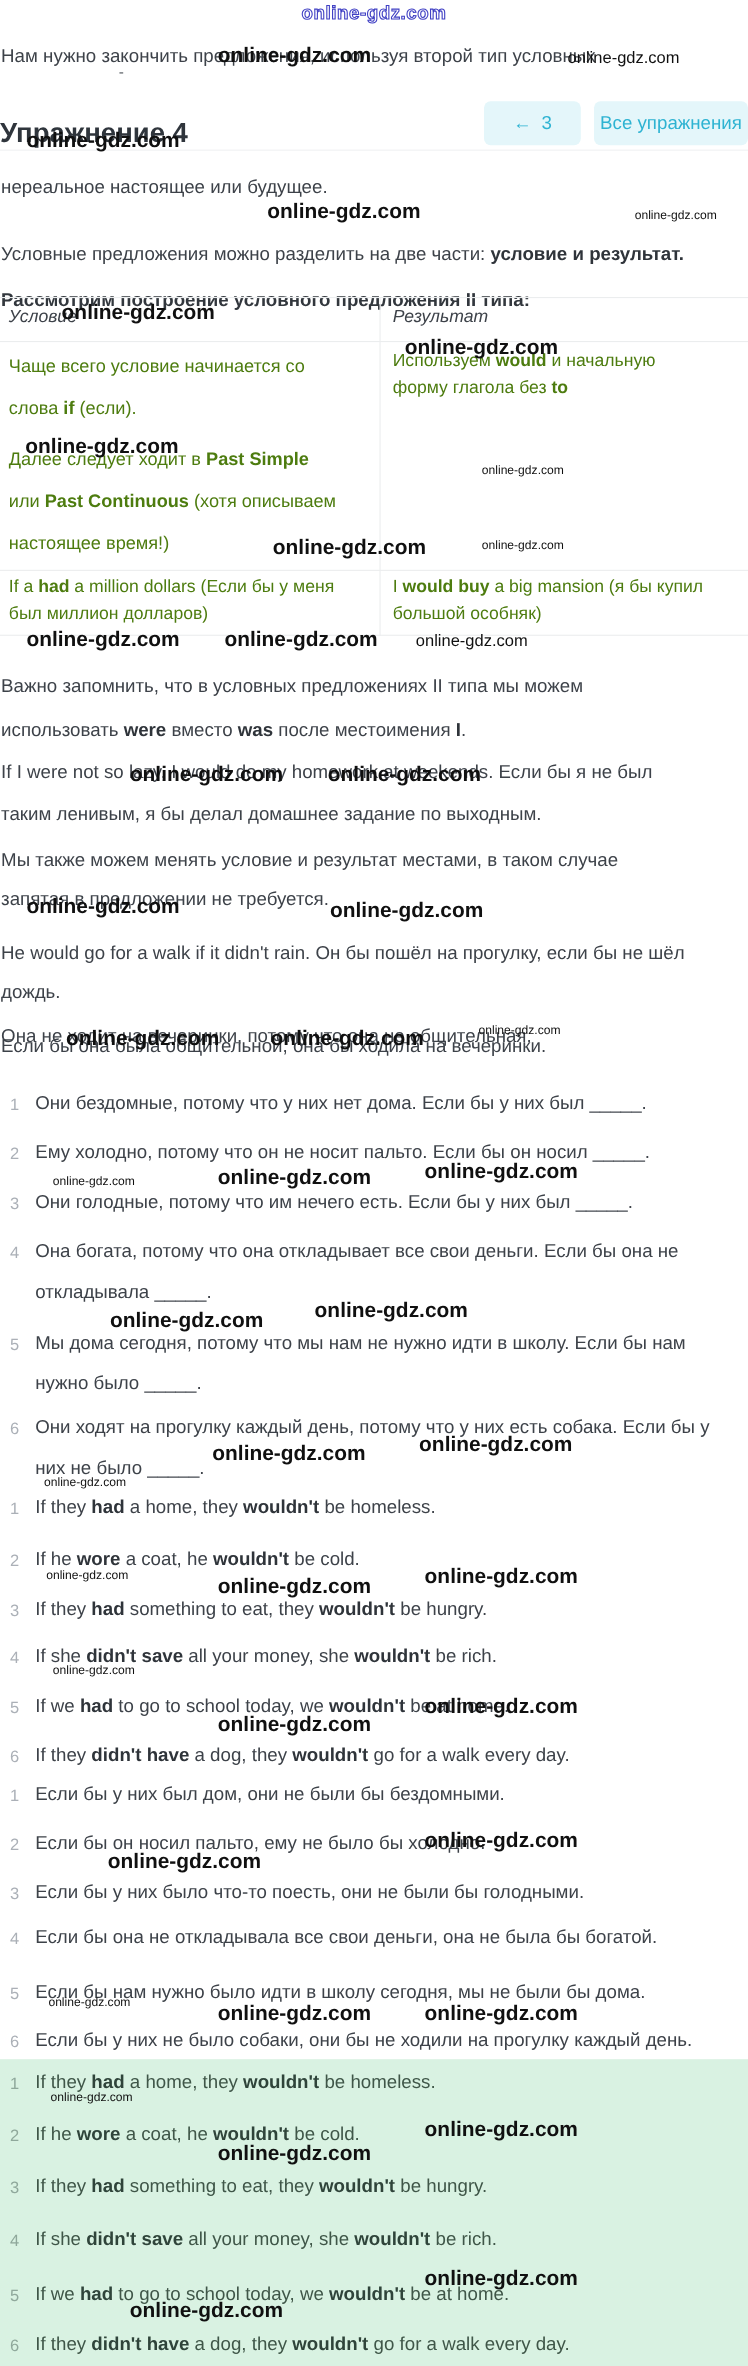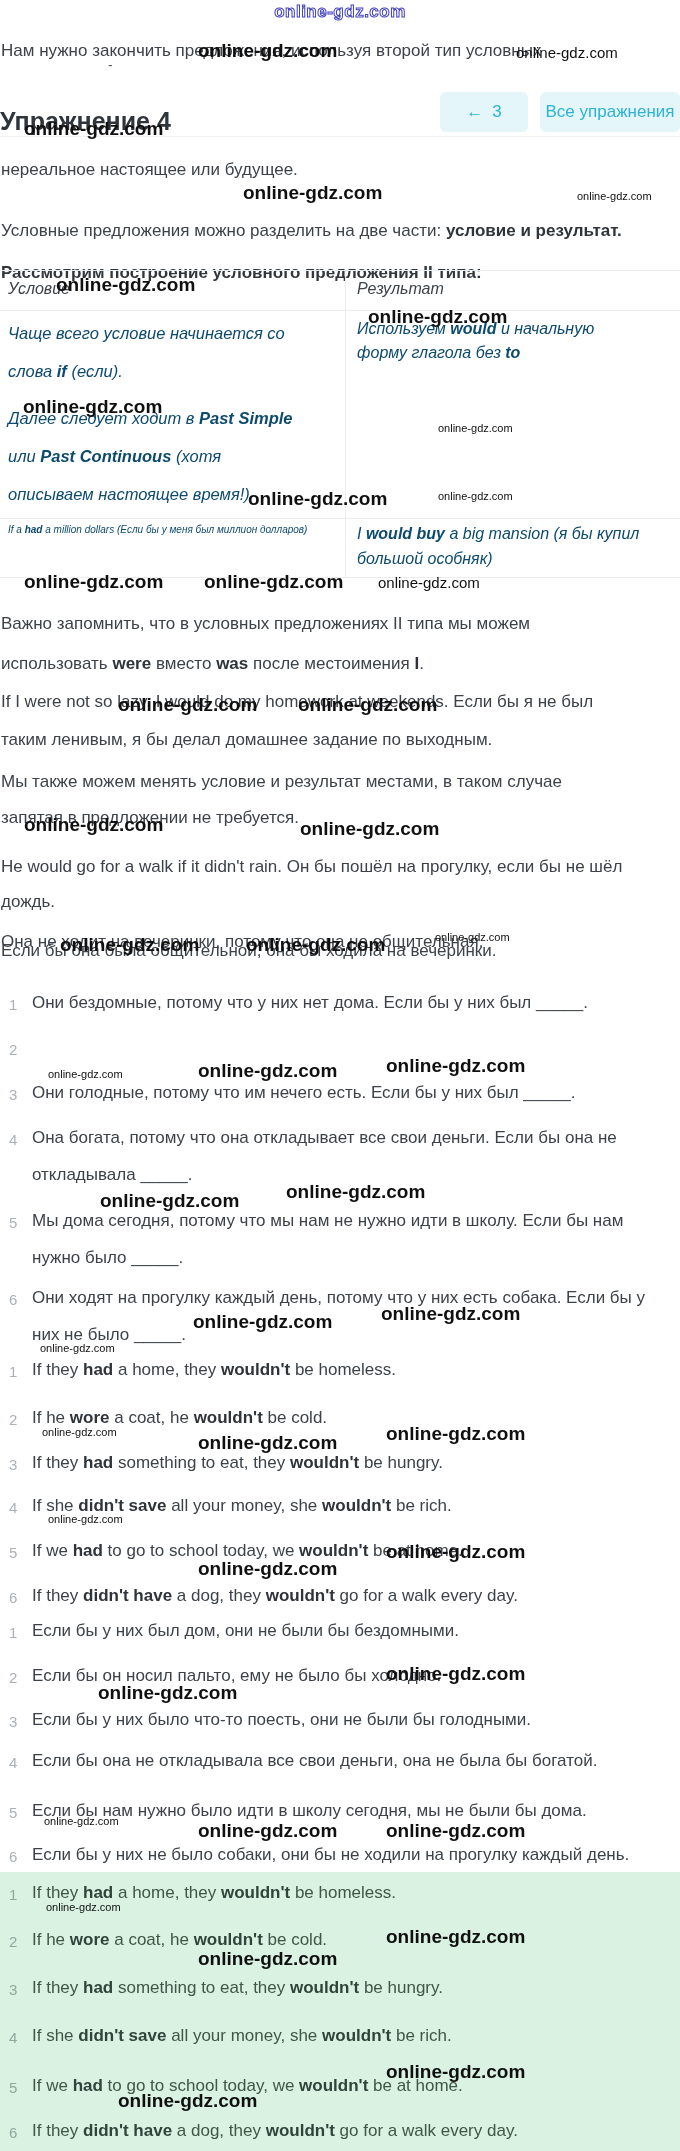--- a/index.html
+++ b/index.html
@@ -30,25 +30,25 @@
 
   
   .tbl { position:absolute; top:270px; left:0; width:680px; height:308px; z-index:2; }
   .tbl .ln { position:absolute; background:#ebedee; }
   .ln-top { left:0; width:680px; top:0; height:1px; }
   .ln-h   { left:0; width:680px; top:40px; height:1px; }
   .ln-r2  { left:0; width:680px; top:248px; height:1px; }
   .ln-bot { left:0; width:680px; top:307px; height:1px; }
   .ln-col { left:345px; top:0; width:1px; height:308px; }
   .tbl-h { position:absolute; top:10px; font-style:italic; font-size:16px; color:#3d4249; }
-  .tbl-p { position:absolute; color:#0c4a6e;font-style:italic; }
+  .tbl-p { position:absolute; color:#4d7c0f; }
   .cell-c1 { left:8px; top:45px; width:285px; font-size:16.5px; line-height:2.3; }
   .cell-c2 { left:8px; top:130px; width:300px; font-size:16.5px; line-height:2.3; }
   .cell-r1 { left:357px; top:47px; width:272px; font-size:16px; line-height:1.5; }
-  .cell-c3 { left:8px; top:252px; width:320px; font-size:10px; line-height:1.55; }
+  .cell-c3 { left:8px; top:252px; width:320px; font-size:16px; line-height:1.55; }
   .cell-r3 { left:357px; top:252px; width:285px; font-size:16px; line-height:1.55; }
 
   
   .item { position:absolute; left:0; box-sizing:border-box; padding-left:32px; width:676px;
           font-size:17px; line-height:2.15; color:#3d4249; z-index:2; }
   .item .num { position:absolute; left:9px; top:4px; font-size:15px; color:#abb0b7; }
   .item-green { color:#3f5648; }
   .item-green .num { color:#8fa89b; }
   .item-green b { color:#2f443a; }
 
@@ -137,21 +137,21 @@
   </div>
 
   <p class="para" style="top:587px;width:600px;line-height:2.35"><span>Важно запомнить, что в условных предложениях II типа мы можем использовать </span><b>were</b><span> вместо </span><b>was</b><span> после местоимения </span><b>I</b><span>.</span></p>
   <p class="para" style="top:666px;width:630px;line-height:2.25">If I were not so lazy, I would do my homework at weekends. Если бы я не был таким ленивым, я бы делал домашнее задание по выходным.</p>
   <p class="para" style="top:747px;width:625px">Мы также можем менять условие и результат местами, в таком случае запятая в предложении не требуется.</p>
   <p class="para" style="top:833px;width:660px;line-height:2.05">He would go for a walk if it didn't rain. Он бы пошёл на прогулку, если бы не шёл дождь.</p>
   <p class="para" style="top:907px">Она не ходит на вечеринки, потому что она не общительная.</p>
   <p class="para" style="top:916px">Если бы она была общительной, она бы ходила на вечеринки.</p>
 
   <div class="item" style="top:985px"><span class="num">1</span><span>Они бездомные, потому что у них нет дома. Если бы у них был _____.</span></div>
-  <div class="item" style="top:1030px"><span class="num">2</span></div>
+  <div class="item" style="top:1030px"><span class="num">2</span><span>Ему холодно, потому что он не носит пальто. Если бы он носил _____.</span></div>
   <div class="item" style="top:1075px"><span class="num">3</span><span>Они голодные, потому что им нечего есть. Если бы у них был _____.</span></div>
   <div class="item" style="top:1120px;width:645px"><span class="num">4</span><span>Она богата, потому что она откладывает все свои деньги. Если бы она не откладывала _____.</span></div>
   <div class="item" style="top:1203px;width:630px"><span class="num">5</span><span>Мы дома сегодня, потому что мы нам не нужно идти в школу. Если бы нам нужно было _____.</span></div>
   <div class="item" style="top:1280px;width:655px"><span class="num">6</span><span>Они ходят на прогулку каждый день, потому что у них есть собака. Если бы у них не было _____.</span></div>
 
   <div class="item" style="top:1352px"><span class="num">1</span><span><span>If they </span><b>had</b><span> a home, they </span><b>wouldn't</b><span> be homeless.</span></span></div>
   <div class="item" style="top:1400px"><span class="num">2</span><span><span>If he </span><b>wore</b><span> a coat, he </span><b>wouldn't</b><span> be cold.</span></span></div>
   <div class="item" style="top:1445px"><span class="num">3</span><span><span>If they </span><b>had</b><span> something to eat, they </span><b>wouldn't</b><span> be hungry.</span></span></div>
   <div class="item" style="top:1488px"><span class="num">4</span><span><span>If she </span><b>didn't save</b><span> all your money, she </span><b>wouldn't</b><span> be rich.</span></span></div>
   <div class="item" style="top:1533px"><span class="num">5</span><span><span>If we </span><b>had</b><span> to go to school today, we </span><b>wouldn't</b><span> be at home.</span></span></div>

